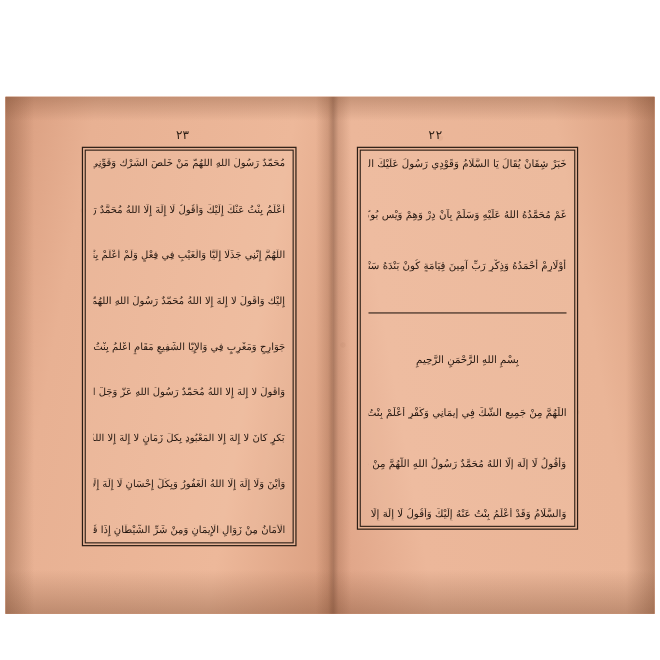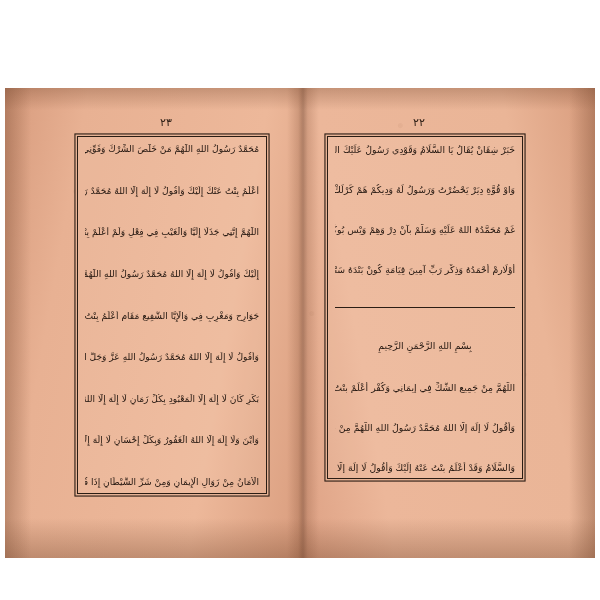--- a/index.html
+++ b/index.html
@@ -91,21 +91,21 @@
   #frame-right { left: 322px; top: 48px; width: 196px; height: 343px; }
 
   .folio {
     position: absolute;
     font-family: "DejaVu Sans", sans-serif;
     font-size: 11px;
     color: #2b1d14;
     letter-spacing: 1px;
   }
   #folio-left  { left: 155px; top: 28px; }
-  #folio-right { left: 408px; top: 28px; }
+  #folio-right { left: 384px; top: 28px; font-family: Liberation Mono, monospace; }
 
   .lines {
     position: absolute;
     inset: 0;
     padding: 7px 7px 5px 7px;
     box-sizing: border-box;
     display: flex;
     flex-direction: column;
     justify-content: space-between;
     direction: rtl;
@@ -177,21 +177,20 @@
         <div class="line">وَأَيْنَ وَلَا إِلَهَ إِلَّا اللهُ الْغَفُورُ وَبِكُلِّ إِحْسَانِ لَا إِلَهَ إِلَّا اللهُ</div>
         <div class="line">الْأَمَانُ مِنْ زَوَالِ الْإِيمَانِ وَمِنْ شَرِّ الشَّيْطَانِ إِذَا قُمْ الْأَجَلُ</div>
       </div>
     </div>
 
     <div class="folio" id="folio-right">٢٢</div>
 
     <div class="frame" id="frame-right">
       <div class="lines">
         <div class="line">خَبَرْ شِقَانْ يُقَالُ يَا السَّلَامُ وَقَوْدِي رَسُولُ عَلَيْكَ السَّلَامُ وَكَتَبْتُ</div>
-        <div class="line">وَاوْ قُوَّةٍ دِيَرْ يَحْضُرْتُ وَرَسُولُ لَهُ وَدِيكُمْ هَمْ كَرْلَكْ</div>
         <div class="line">غَمْ مُحَمَّدُهُ اللهُ عَلَيْهِ وَسَلَّمْ بِآنْ دِرْ وَهِمْ وَيْسِ بُوكَرْ رَحِمَهُ</div>
         <div class="line">أَوْلَارِمْ أَحْمَدُهُ وَذِكْرِ رَبِّ آمِينَ قِيَامَةٍ كُونْ بَنْدَهُ سَنْدَنْ</div>
         <div class="rule"></div>
         <div class="line basmala">بِسْمِ اللهِ الرَّحْمَنِ الرَّحِيمِ</div>
         <div class="line">اللَّهُمَّ مِنْ جَمِيعِ الشَّكِّ فِي إِيمَانِي وَكُفْرِ أَعْلَمْ بِنْتُ عَنْهُ إِلَيْكَ</div>
         <div class="line">وَأَقُولُ لَا إِلَهَ إِلَّا اللهُ مُحَمَّدٌ رَسُولُ اللهِ اللَّهُمَّ مِنْ جَمِيعِ الْكُفْرِ</div>
         <div class="line">وَالسَّلَامُ وَقَدْ أَعْلَمُ بِنْتُ عَنْهُ إِلَيْكَ وَأَقُولُ لَا إِلَهَ إِلَّا اللهُ</div>
       </div>
     </div>
 

